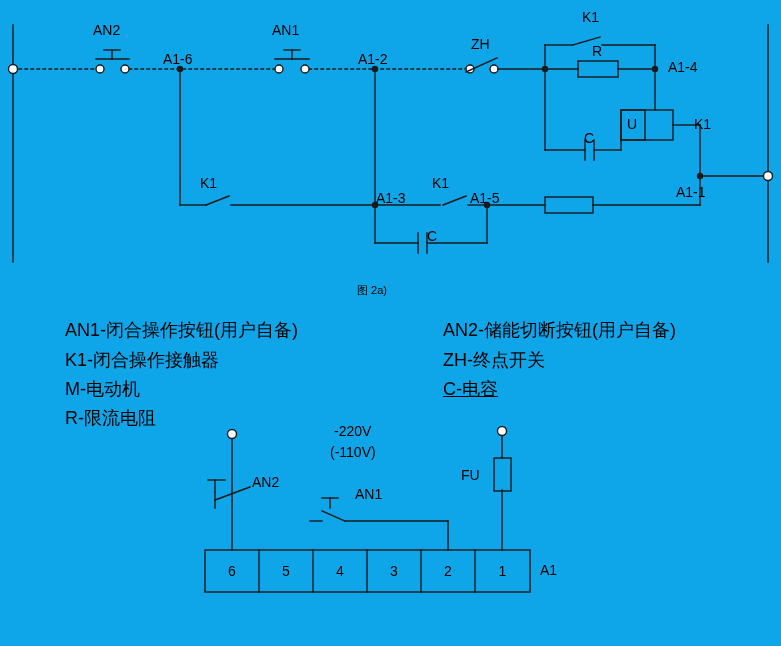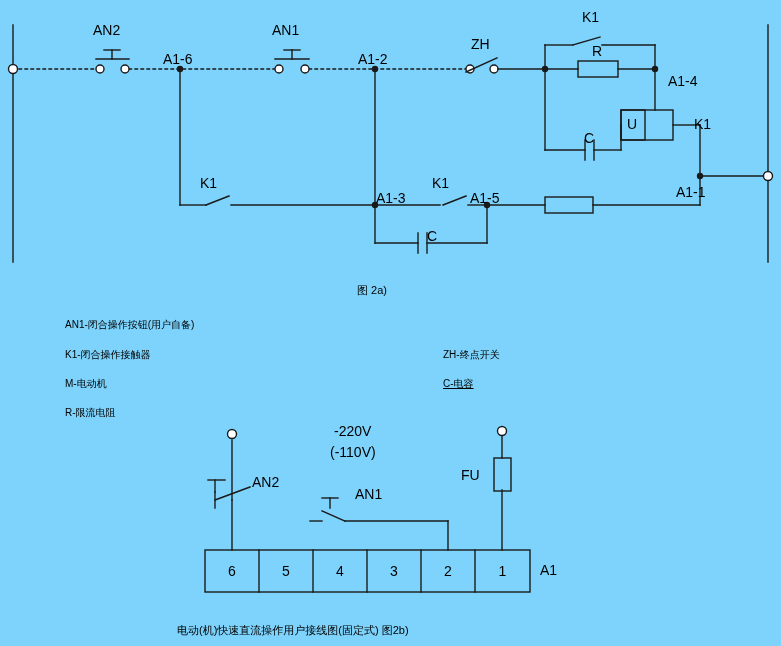--- a/index.html
+++ b/index.html
@@ -9,21 +9,21 @@
   }
   body {
     font-family: "Liberation Sans", sans-serif;
     color: #000000;
   }
   #root {
     position: relative;
     width: 781px;
     height: 646px;
     overflow: hidden;
-    background: #7dd3fc;
+    background: #0ea5e9;
   }
   svg.diagram {
     position: absolute;
     left: 0;
     top: 0;
     width: 781px;
     height: 646px;
   }
   .lbl {
     position: absolute;
@@ -32,21 +32,21 @@
     white-space: nowrap;
     color: #000;
   }
   .caption {
     position: absolute;
     font-size: 11px;
     white-space: nowrap;
   }
   .legend-item {
     position: absolute;
-    font-size: 10px;
+    font-size: 18px;
     white-space: nowrap;
   }
   .term-num {
     position: absolute;
     font-size: 14px;
     text-align: center;
     white-space: nowrap;
   }
 </style>
 </head>
@@ -177,50 +177,50 @@
     </g>
   </svg>
 
   <div class="lbl" style="left:93px; top:23px;">AN2</div>
   <div class="lbl" style="left:272px; top:23px;">AN1</div>
   <div class="lbl" style="left:163px; top:52px;">A1-6</div>
   <div class="lbl" style="left:358px; top:52px;">A1-2</div>
   <div class="lbl" style="left:471px; top:37px;">ZH</div>
   <div class="lbl" style="left:582px; top:10px;">K1</div>
   <div class="lbl" style="left:592px; top:44px;">R</div>
-  <div class="lbl" style="left:668px; top:74px;">A1-4</div>
+  <div class="lbl" style="left:668px; top:60px;">A1-4</div>
   <div class="lbl" style="left:627px; top:117px;">U</div>
   <div class="lbl" style="left:694px; top:117px;">K1</div>
   <div class="lbl" style="left:584px; top:131px;">C</div>
   <div class="lbl" style="left:676px; top:185px;">A1-1</div>
   <div class="lbl" style="left:200px; top:176px;">K1</div>
   <div class="lbl" style="left:333px; top:191px;margin-left:43px;">A1-3</div>
   <div class="lbl" style="left:432px; top:176px;">K1</div>
   <div class="lbl" style="left:470px; top:191px;">A1-5</div>
   <div class="lbl" style="left:427px; top:229px;">C</div>
 
   <div class="caption" style="left:357px; top:283px;">图 2a)</div>
 
   <div class="legend-item" style="left:65px; top:318px;">AN1-闭合操作按钮(用户自备)</div>
   <div class="legend-item" style="left:65px; top:348px;">K1-闭合操作接触器</div>
   <div class="legend-item" style="left:65px; top:377px;">M-电动机</div>
   <div class="legend-item" style="left:65px; top:406px;">R-限流电阻</div>
 
+  <div class="legend-item" style="left:443px; top:318px;">AN2-储能切断按钮(用户自备)</div>
   <div class="legend-item" style="left:443px; top:348px;">ZH-终点开关</div>
   <div class="legend-item" style="left:443px; top:377px;text-decoration:underline;">C-电容</div>
 
   <div class="lbl" style="left:334px; top:424px;">-220V</div>
   <div class="lbl" style="left:330px; top:445px;text-align:right;">(-110V)</div>
   <div class="lbl" style="left:252px; top:475px;">AN2</div>
   <div class="lbl" style="left:355px; top:487px;">AN1</div>
   <div class="lbl" style="left:461px; top:468px;">FU</div>
   <div class="lbl" style="left:540px; top:563px;">A1</div>
 
   <div class="term-num" style="left:205px; top:563px; width:54px;">6</div>
   <div class="term-num" style="left:259px; top:563px; width:54px;">5</div>
   <div class="term-num" style="left:313px; top:563px; width:54px;">4</div>
   <div class="term-num" style="left:367px; top:563px; width:54px;">3</div>
   <div class="term-num" style="left:421px; top:563px; width:54px;">2</div>
   <div class="term-num" style="left:475px; top:563px; width:55px;">1</div>
 
-  <div class="caption" style="left:177px; top:623px;">电动(机)快速直流操作用户接线图(固定式) 图2b)</div>
 
 </div>
 
 </body></html>

